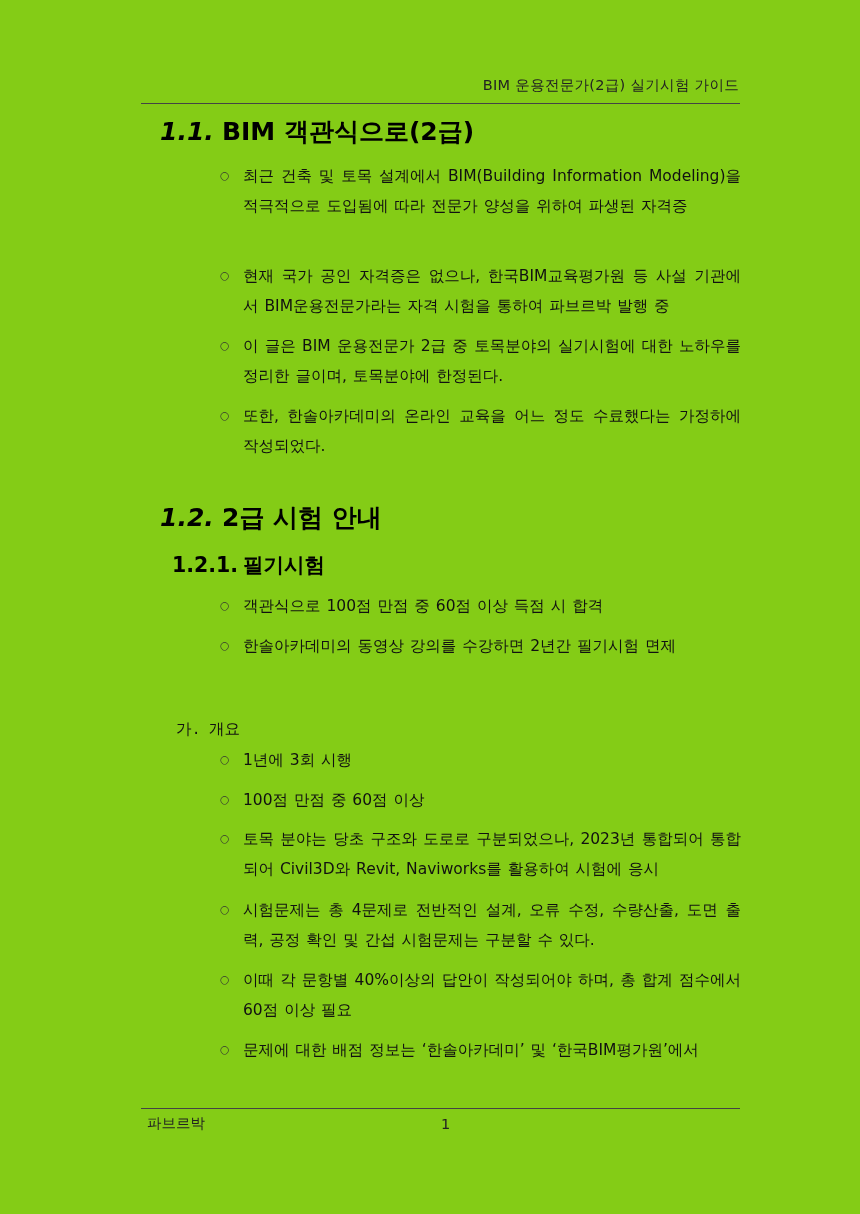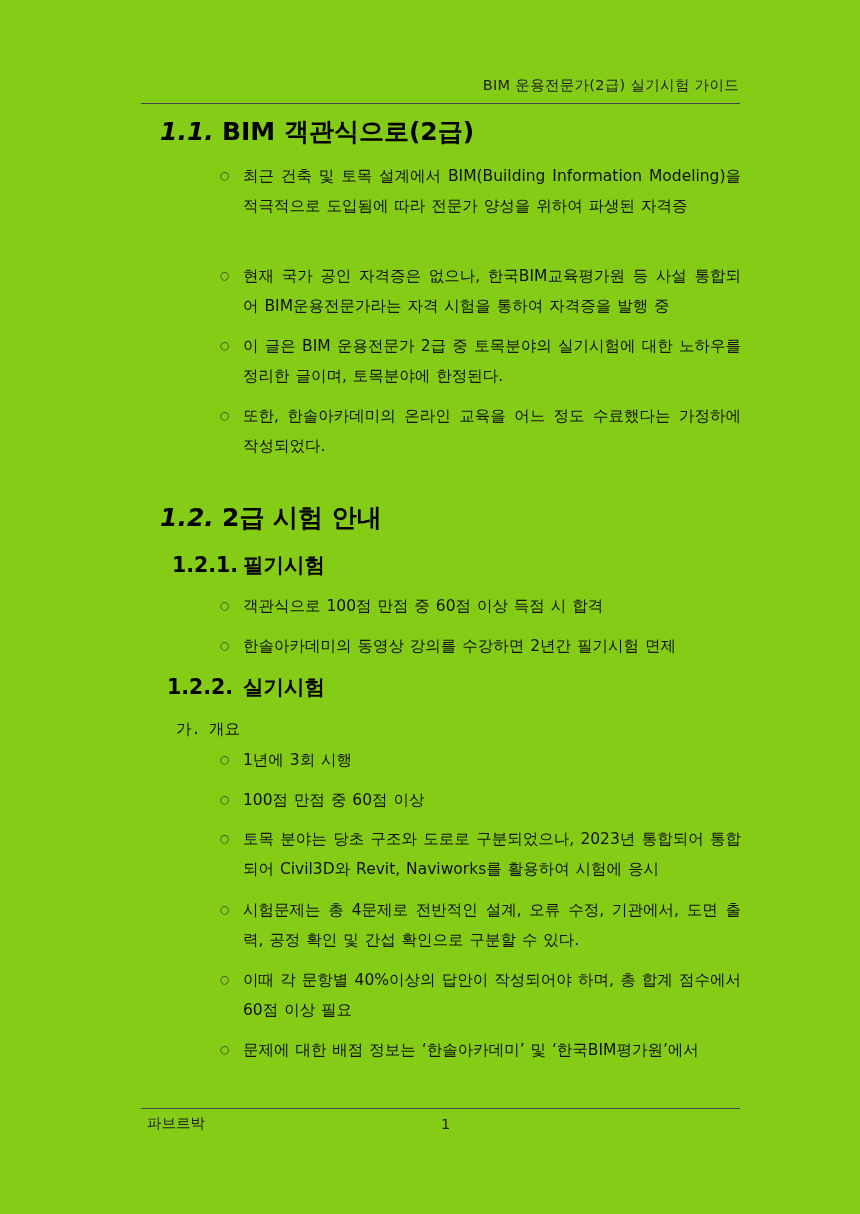--- a/index.html
+++ b/index.html
@@ -34,21 +34,21 @@
   <div class="h1" style="top:115px;">
     <span class="num">1.1.</span><span>BIM 객관식으로(2급)</span>
   </div>
 
   <div class="bullet" style="top:161px;">
     <span class="mark">○</span>
     <span class="text">최근 건축 및 토목 설계에서 BIM(Building Information Modeling)을 적극적으로 도입됨에 따라 전문가 양성을 위하여 파생된 자격증</span>
   </div>
   <div class="bullet" style="top:261px;">
     <span class="mark">○</span>
-    <span class="text">현재 국가 공인 자격증은 없으나, 한국BIM교육평가원 등 사설 통합되어 BIM운용전문가라는 자격 시험을 통하여 자격증을 발행 중</span>
+    <span class="text">현재 국가 공인 자격증은 없으나, 한국BIM교육평가원 등 사설 기관에서 BIM운용전문가라는 자격 시험을 통하여 파브르박 발행 중</span>
   </div>
   <div class="bullet" style="top:331px;">
     <span class="mark">○</span>
     <span class="text">이 글은 BIM 운용전문가 2급 중 토목분야의 실기시험에 대한 노하우를 정리한 글이며, 토목분야에 한정된다.</span>
   </div>
   <div class="bullet" style="top:401px;">
     <span class="mark">○</span>
     <span class="text">또한, 한솔아카데미의 온라인 교육을 어느 정도 수료했다는 가정하에 작성되었다.</span>
   </div>
 
@@ -61,42 +61,39 @@
   </div>
   <div class="bullet" style="top:591px;">
     <span class="mark">○</span>
     <span class="text">객관식으로 100점 만점 중 60점 이상 득점 시 합격</span>
   </div>
   <div class="bullet" style="top:631px;">
     <span class="mark">○</span>
     <span class="text">한솔아카데미의 동영상 강의를 수강하면 2년간 필기시험 면제</span>
   </div>
 
-  <div class="h2" style="top:673px;">
-    <span class="num">1.2.2.</span><span>실기시험</span>
-  </div>
   <div class="sub" style="top:719px;font-family:Liberation Mono, monospace;">
     <span class="num">가.</span><span>개요</span>
   </div>
 
   <div class="bullet" style="top:745px;">
     <span class="mark">○</span>
     <span class="text">1년에 3회 시행</span>
   </div>
   <div class="bullet" style="top:785px;">
     <span class="mark">○</span>
     <span class="text">100점 만점 중 60점 이상</span>
   </div>
   <div class="bullet" style="top:824px;">
     <span class="mark">○</span>
     <span class="text">토목 분야는 당초 구조와 도로로 구분되었으나, 2023년 통합되어 통합되어 Civil3D와 Revit, Naviworks를 활용하여 시험에 응시</span>
   </div>
   <div class="bullet" style="top:895px;">
     <span class="mark">○</span>
-    <span class="text">시험문제는 총 4문제로 전반적인 설계, 오류 수정, 기관에서, 도면 출력, 공정 확인 및 간섭 확인으로 구분할 수 있다.</span>
+    <span class="text">시험문제는 총 4문제로 전반적인 설계, 오류 수정, 수량산출, 도면 출력, 공정 확인 및 간섭 시험문제는 구분할 수 있다.</span>
   </div>
   <div class="bullet" style="top:965px;">
     <span class="mark">○</span>
     <span class="text">이때 각 문항별 40%이상의 답안이 작성되어야 하며, 총 합계 점수에서 60점 이상 필요</span>
   </div>
   <div class="bullet" style="top:1035px;">
     <span class="mark">○</span>
     <span class="text">문제에 대한 배점 정보는 ‘한솔아카데미’ 및 ‘한국BIM평가원’에서</span>
   </div>
 

